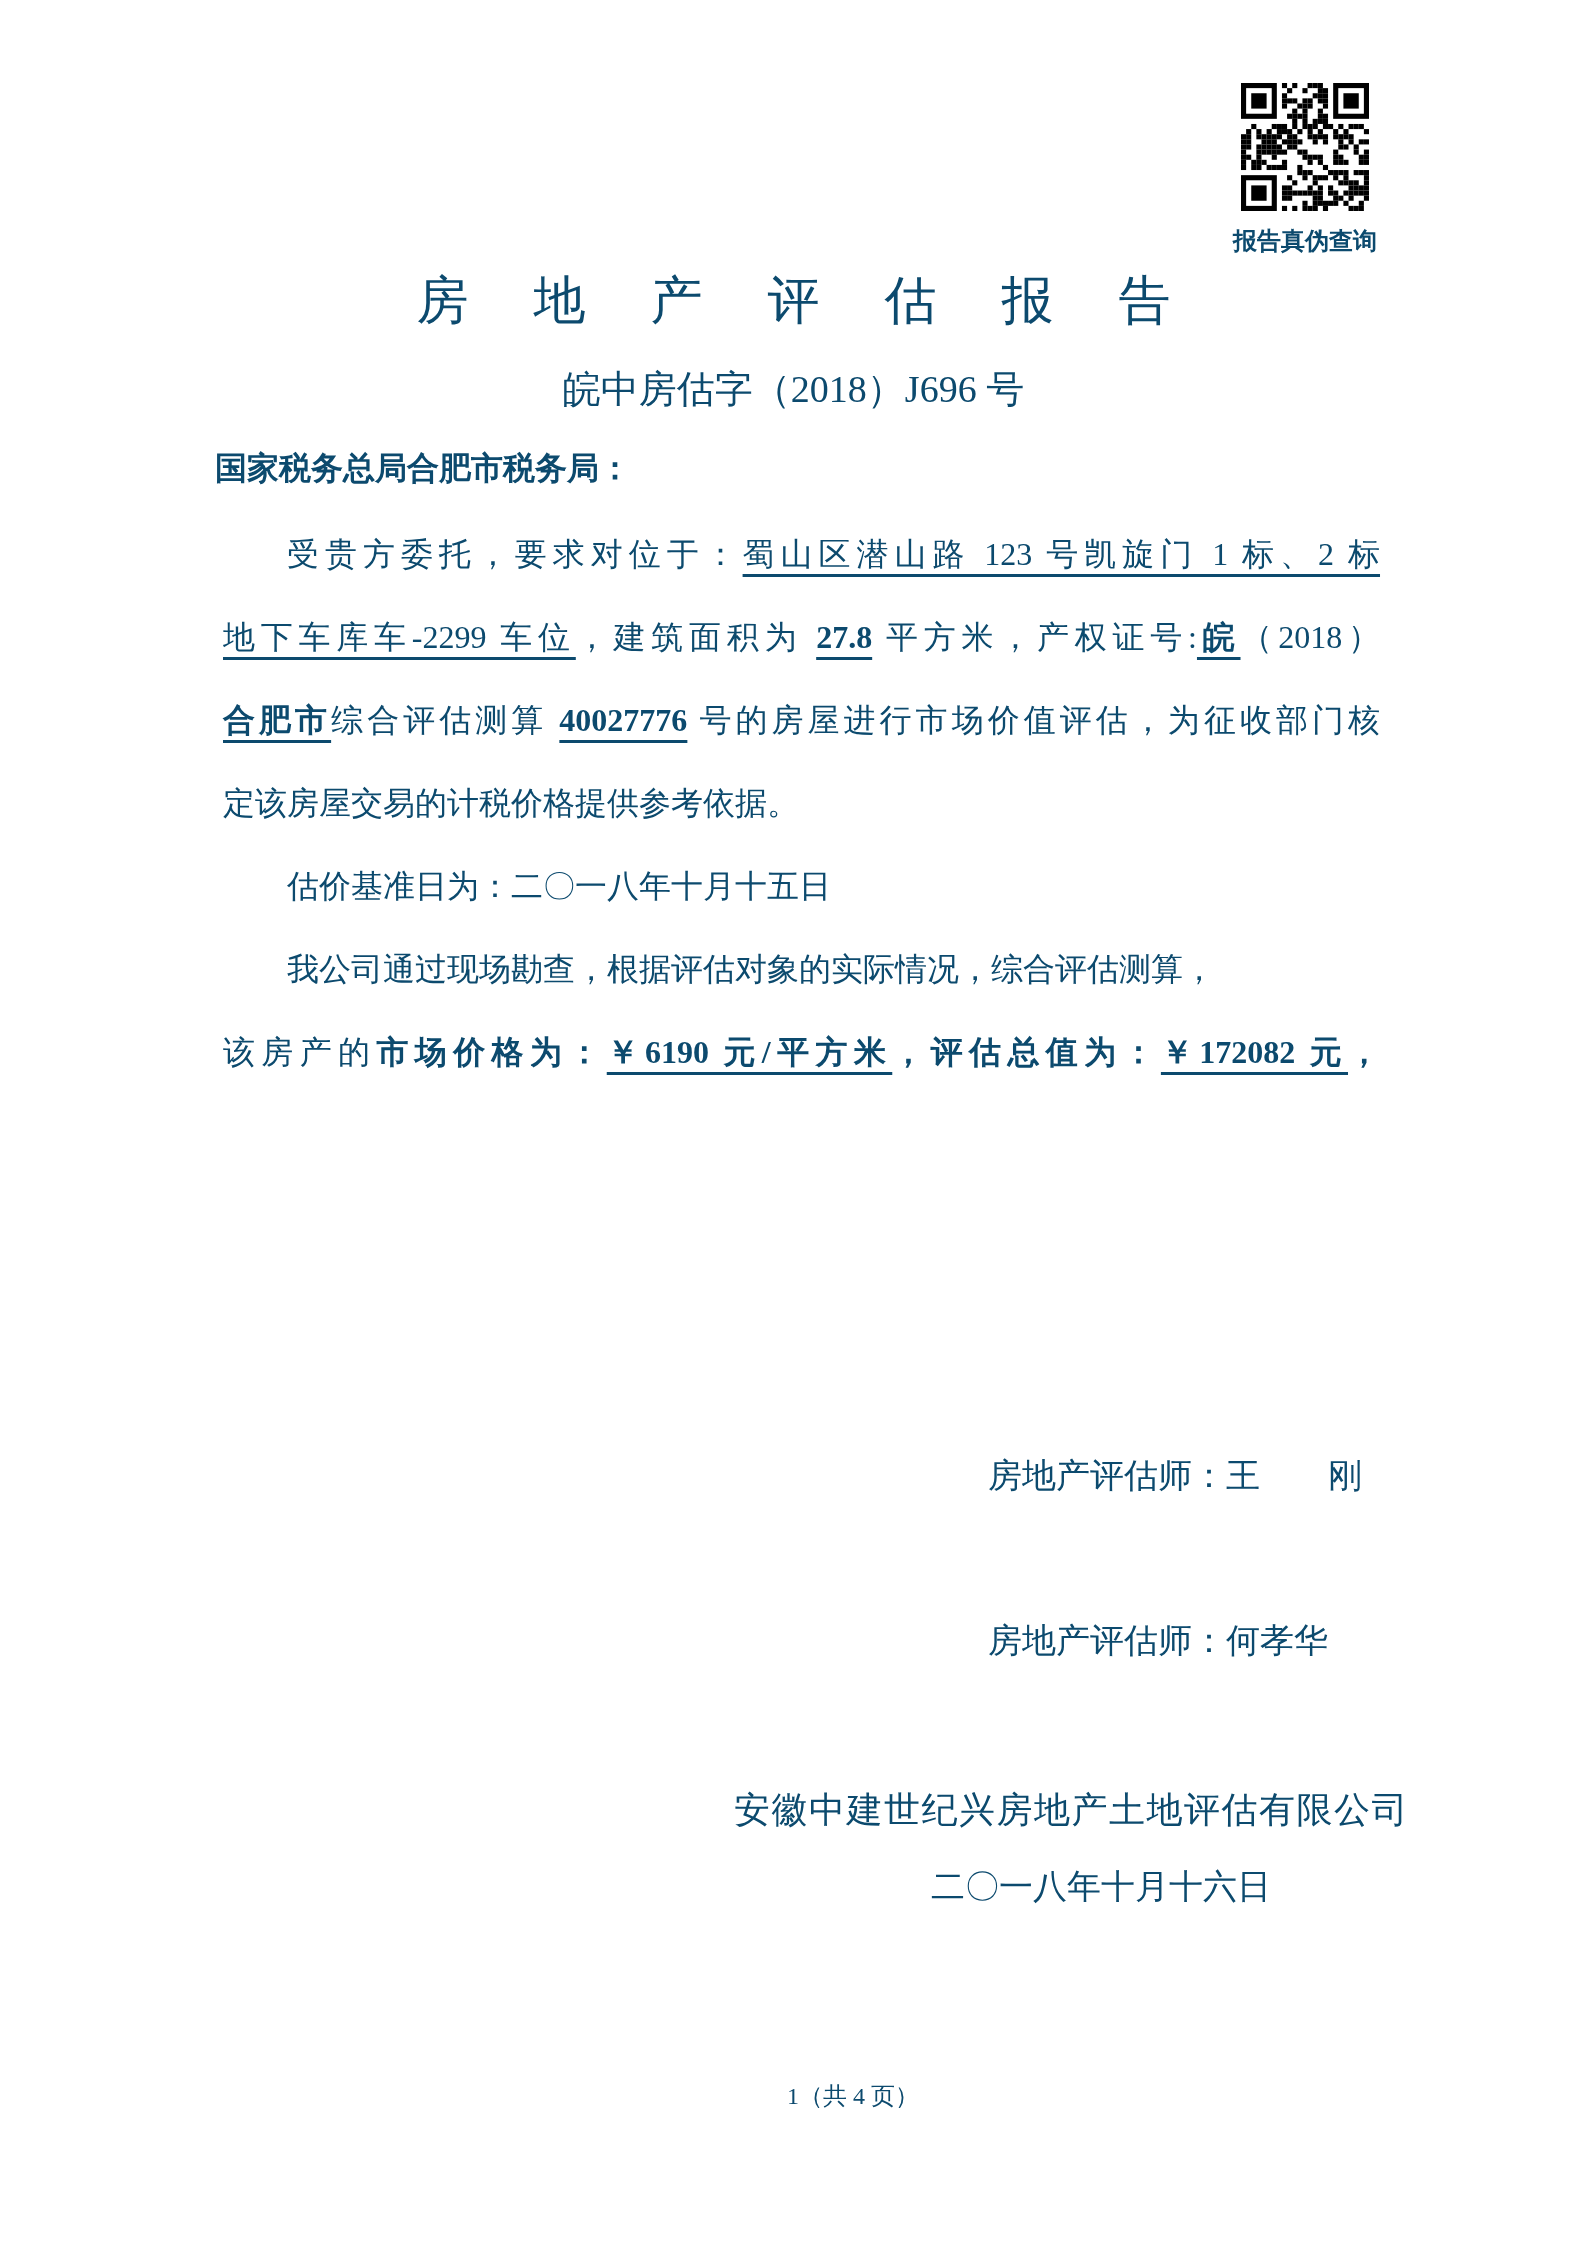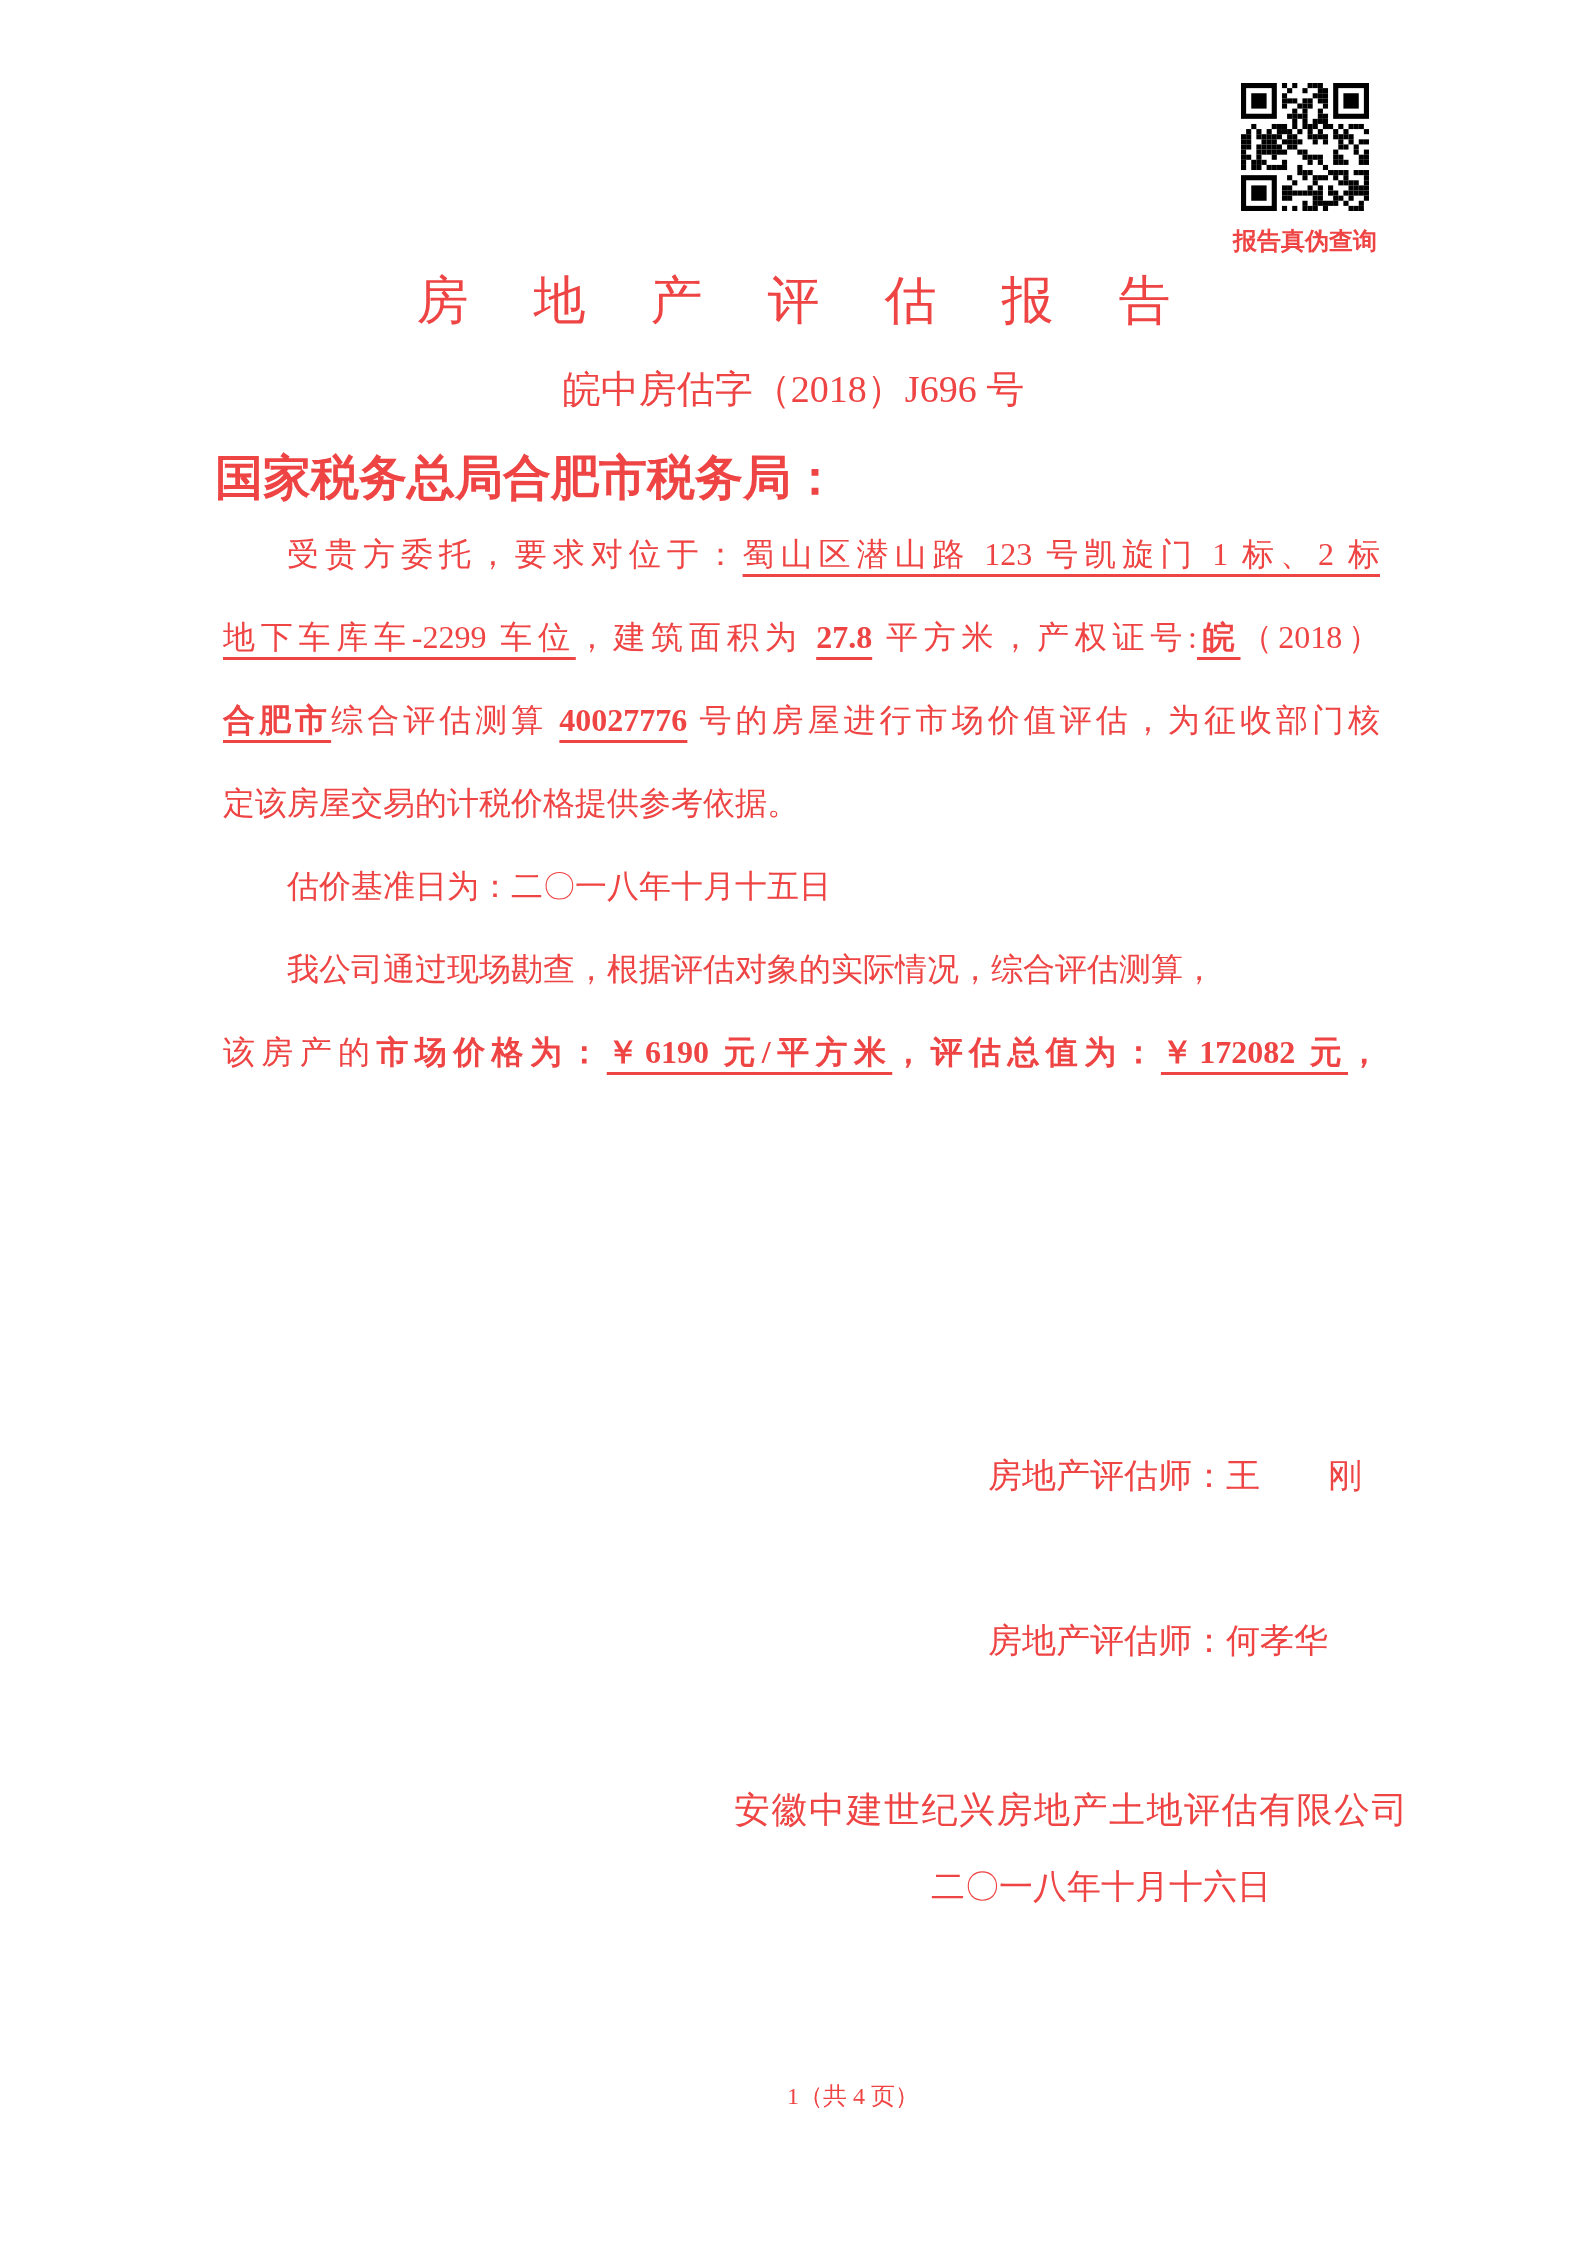--- a/index.html
+++ b/index.html
@@ -1,30 +1,30 @@
 <!DOCTYPE html>
 <html lang="zh"><head>
 <meta charset="utf-8">
 <style>
   html,body{margin:0;padding:0;background:#ffffff;}
   .page{
-    position:relative;width:1587px;height:2245px;background:#ffffff;color:#ef4444;
+    position:relative;width:1587px;height:2245px;background:#ffffff;color:#0c4a6e;
     font-family:"Liberation Serif","DejaVu Serif",serif;overflow:hidden;
   }
   
   .qr-block{position:absolute;top:83px;left:1232px;width:146px;text-align:center;}
   .qr-svg{display:block;margin:0 auto;width:128px;height:128px;}
   .qr-caption{margin-top:14px;font-size:24px;font-weight:bold;white-space:nowrap;}
   
   .title{position:absolute;top:272px;left:0;width:100%;margin:0;text-align:center;
          font-size:52px;font-weight:normal;line-height:1.1;}
   .title span{letter-spacing:1.25em;margin-right:-1.25em;}
   .subtitle{position:absolute;top:368px;left:0;width:100%;text-align:center;
             font-size:38px;line-height:1.15;}
-  .recipient{position:absolute;left:215px;top:450px;font-size:48px;font-weight:bold;line-height:1.15;}
+  .recipient{position:absolute;left:215px;top:450px;font-size:32px;font-weight:bold;line-height:1.15;}
   
   .line{position:absolute;left:223px;width:1157px;font-size:32px;line-height:1.2;}
   .justify{text-align:justify;text-align-last:justify;}
   .indent{text-indent:2em;}
   .l1{top:535px}.l2{top:618px}.l3{top:701px}.l4{top:784px}
   .l5{top:867px}.l6{top:950px}.l7{top:1033px}.l8{top:1116px}
   .b{font-weight:bold;}
   .u{text-decoration:underline;text-decoration-thickness:2.5px;text-underline-offset:9px;}
   
   .sig{position:absolute;left:988px;font-size:34px;line-height:1.15;white-space:pre;}

